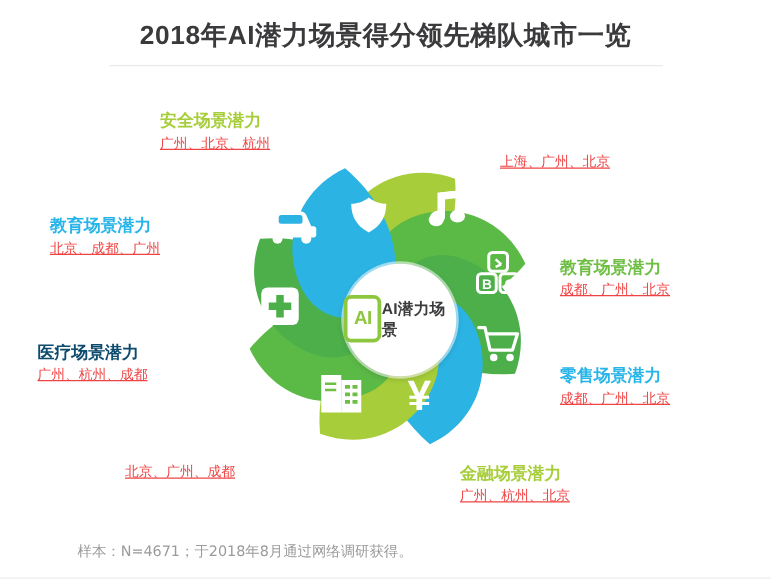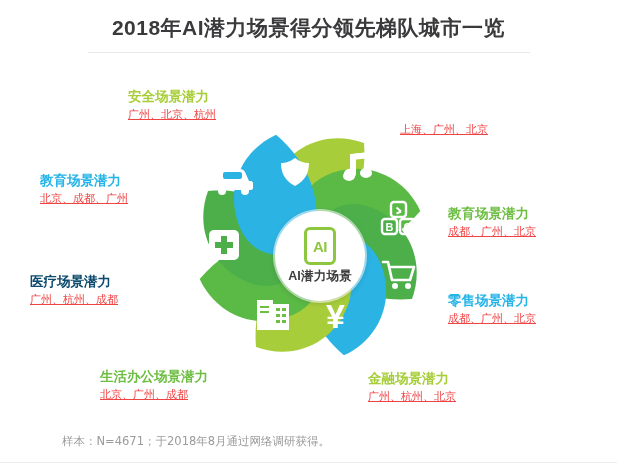--- a/index.html
+++ b/index.html
@@ -53,21 +53,21 @@
   #bottom-rule{
     position:absolute;left:0px;top:462px;width:617px;height:1px;
     background:#ededed;
   }
 
   .hub-circle{
     position:absolute;left:275px;top:211px;width:90px;height:90px;
     border-radius:50%;
     background:#ffffff;
     box-shadow:0 0 0 2px rgba(255,255,255,0.55), 0 2px 6px rgba(0,0,0,0.18);
-    display:flex;flex-direction:column;align-items:center;justify-content:center;
+    display:flex;flex-direction:row;align-items:center;justify-content:center;
   }
   .hub-badge{
     width:26px;height:32px;border:3px solid #8DC63F;border-radius:6px;
     display:flex;align-items:center;justify-content:center;
     margin-bottom:3px;
   }
   .hub-badge span{
     font-size:15px;font-weight:bold;color:#8DC63F;line-height:1;
     letter-spacing:-0.5px;
   }
@@ -199,21 +199,20 @@
   <p class="t" style="color:#27B4E8">零售场景潜力</p>
   <p class="c">成都、广州、北京</p>
 </div>
 
 <div class="lbl center" id="lbl-finance">
   <p class="t" style="color:#A7CE3A">金融场景潜力</p>
   <p class="c">广州、杭州、北京</p>
 </div>
 
 <div class="lbl center" id="lbl-office">
-  <p class="t" style="color:#6FBE44">生活办公场景潜力</p>
   <p class="c">北京、广州、成都</p>
 </div>
 
 <div class="lbl center" id="lbl-medical">
   <p class="t" style="color:#0c4a6e">医疗场景潜力</p>
   <p class="c">广州、杭州、成都</p>
 </div>
 
 <div class="lbl center" id="lbl-traffic">
   <p class="t" style="color:#27B4E8">教育场景潜力</p>

